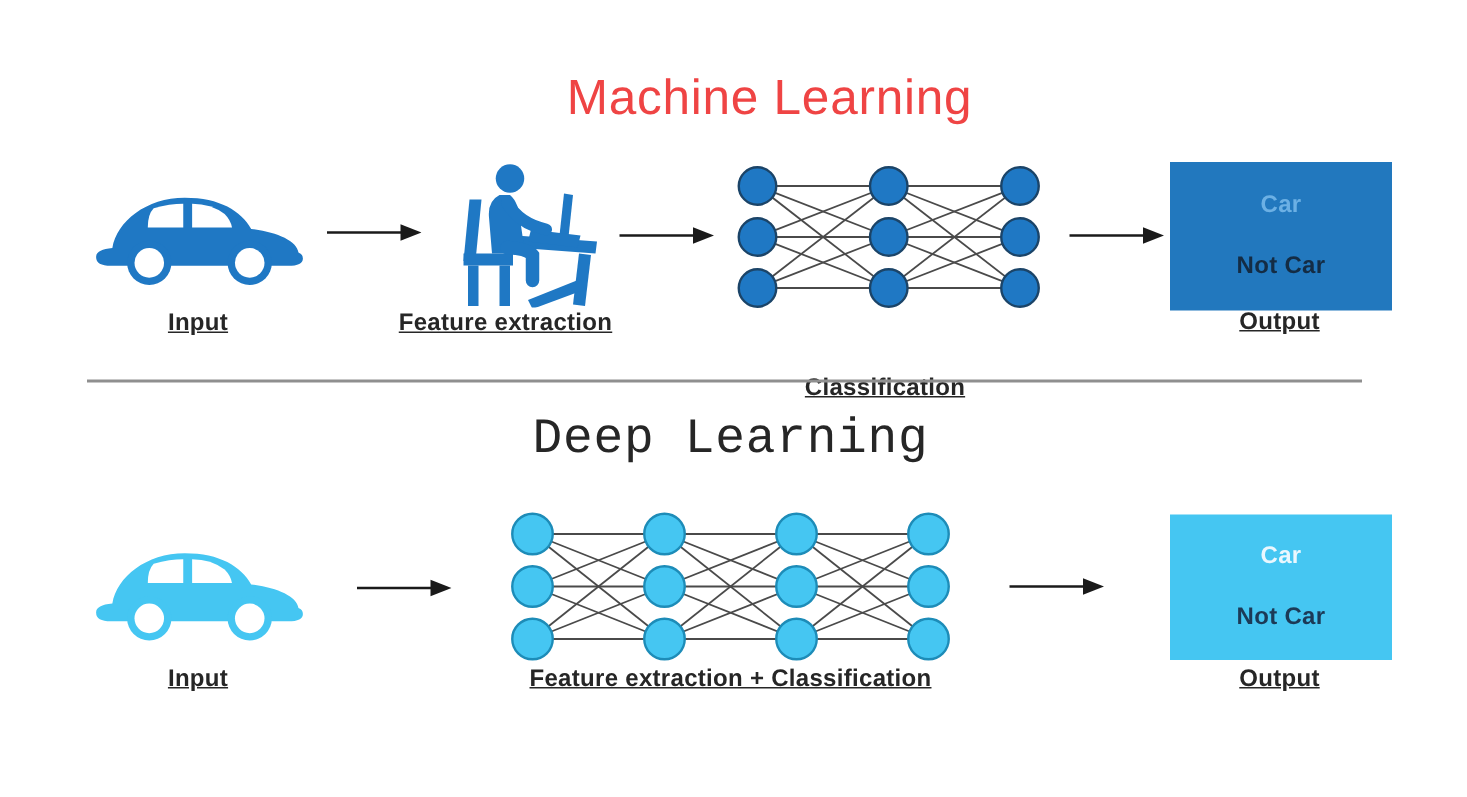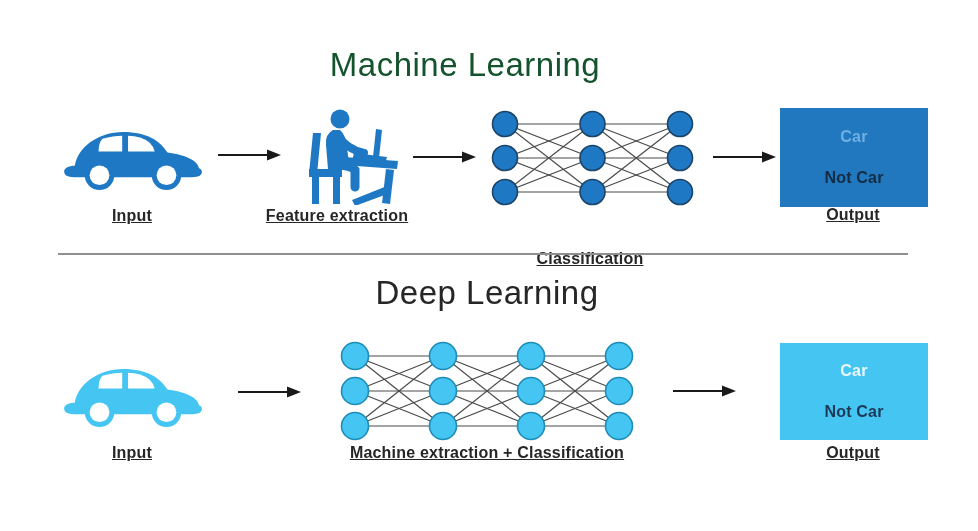--- a/index.html
+++ b/index.html
@@ -14,21 +14,21 @@
               align-items:center;justify-content:center;gap:23px;
               font-size:16px;font-weight:600;letter-spacing:0.2px;}
   .arrow{color:#1a1a1a;}
   .divider{position:absolute;height:2px;}
 </style>
 </head>
 <body>
 
 <div>
 
-  <div class="title" style="left: 465px; top: 46px; color: #14532d;">Machine Learning</div>
+  <div class="title" style="left: 513px; top: 46px; color: #ef4444;">Machine Learning</div>
 
   <svg class="abs" style="left: 62px; top: 126px; color: rgb(31, 120, 196);" width="142" height="65" viewBox="0 0 144 66">
     <g fill="currentColor">
       <path d="M12 52 Q2 52 2 46 Q2 41 13 40 C16 22 36 6 62 6 C86 6 100 15 107 27 C124 29 138 35 139 43 Q142 44 142 47 Q142 52 132 52 Z"></path>
       <circle cx="38" cy="50" r="15"></circle>
       <circle cx="106" cy="50" r="15"></circle>
     </g>
     <path d="M41 13 Q52 10 61 10 L61 26 L37 26 Q37 17 41 13 Z" fill="#ffffff"></path>
     <path d="M67 10 Q80 10 89 17 Q93 21 94 26 L67 26 Z" fill="#ffffff"></path>
     <circle cx="38" cy="50" r="10" fill="#ffffff"></circle>
@@ -102,21 +102,21 @@
   </svg>
 
   <div class="output-box" style="left: 780px; top: 108px; width: 148px; height: 99px; background: rgb(34, 120, 190);">
     <div style="color: rgb(108, 176, 228);">Car</div>
     <div style="color: rgb(20, 44, 68);">Not Car</div>
   </div>
   <div class="label" style="left: 853px; top: 206px; color: rgb(38, 38, 38);">Output</div>
 
   <div class="divider" style="left: 58px; top: 253px; width: 850px; background: rgb(143, 143, 143);"></div>
 
-  <div class="title" style="left: 487px; top: 274px; color: rgb(38, 38, 38);">Deep Learning</div>
+  <div class="title" style="left: 487px; top: 274px; color: rgb(38, 38, 38); font-family: Liberation Mono, monospace;">Deep Learning</div>
 
   <svg class="abs" style="left: 62px; top: 363px; color: rgb(69, 198, 242);" width="142" height="65" viewBox="0 0 144 66">
     <g fill="currentColor">
       <path d="M12 52 Q2 52 2 46 Q2 41 13 40 C16 22 36 6 62 6 C86 6 100 15 107 27 C124 29 138 35 139 43 Q142 44 142 47 Q142 52 132 52 Z"></path>
       <circle cx="38" cy="50" r="15"></circle>
       <circle cx="106" cy="50" r="15"></circle>
     </g>
     <path d="M41 13 Q52 10 61 10 L61 26 L37 26 Q37 17 41 13 Z" fill="#ffffff"></path>
     <path d="M67 10 Q80 10 89 17 Q93 21 94 26 L67 26 Z" fill="#ffffff"></path>
     <circle cx="38" cy="50" r="10" fill="#ffffff"></circle>
@@ -163,21 +163,21 @@
       <circle cx="103" cy="15" r="13.5" fill="#45c6f2" stroke="#1d8cb8" stroke-width="1.6"></circle>
       <circle cx="103" cy="50" r="13.5" fill="#45c6f2" stroke="#1d8cb8" stroke-width="1.6"></circle>
       <circle cx="103" cy="85" r="13.5" fill="#45c6f2" stroke="#1d8cb8" stroke-width="1.6"></circle>
       <circle cx="191" cy="15" r="13.5" fill="#45c6f2" stroke="#1d8cb8" stroke-width="1.6"></circle>
       <circle cx="191" cy="50" r="13.5" fill="#45c6f2" stroke="#1d8cb8" stroke-width="1.6"></circle>
       <circle cx="191" cy="85" r="13.5" fill="#45c6f2" stroke="#1d8cb8" stroke-width="1.6"></circle>
       <circle cx="279" cy="15" r="13.5" fill="#45c6f2" stroke="#1d8cb8" stroke-width="1.6"></circle>
       <circle cx="279" cy="50" r="13.5" fill="#45c6f2" stroke="#1d8cb8" stroke-width="1.6"></circle>
       <circle cx="279" cy="85" r="13.5" fill="#45c6f2" stroke="#1d8cb8" stroke-width="1.6"></circle>
     </svg>
-  <div class="label" style="left: 487px; top: 444px; color: rgb(38, 38, 38);">Machine extraction + Classification</div>
+  <div class="label" style="left: 487px; top: 444px; color: rgb(38, 38, 38);">Feature extraction + Classification</div>
 
   <svg class="abs arrow" style="left:672px;top:384px" width="64" height="14" viewBox="0 0 64 14">
     <line x1="1" y1="7" x2="51" y2="7" stroke="currentColor" stroke-width="1.8"></line>
     <polygon points="50,1.5 64,7 50,12.5" fill="currentColor"></polygon>
   </svg>
 
   <div class="output-box" style="left: 780px; top: 343px; width: 148px; height: 97px; background: rgb(69, 198, 242);">
     <div style="color: rgb(234, 247, 254);">Car</div>
     <div style="color: rgb(28, 58, 87);">Not Car</div>
   </div>

